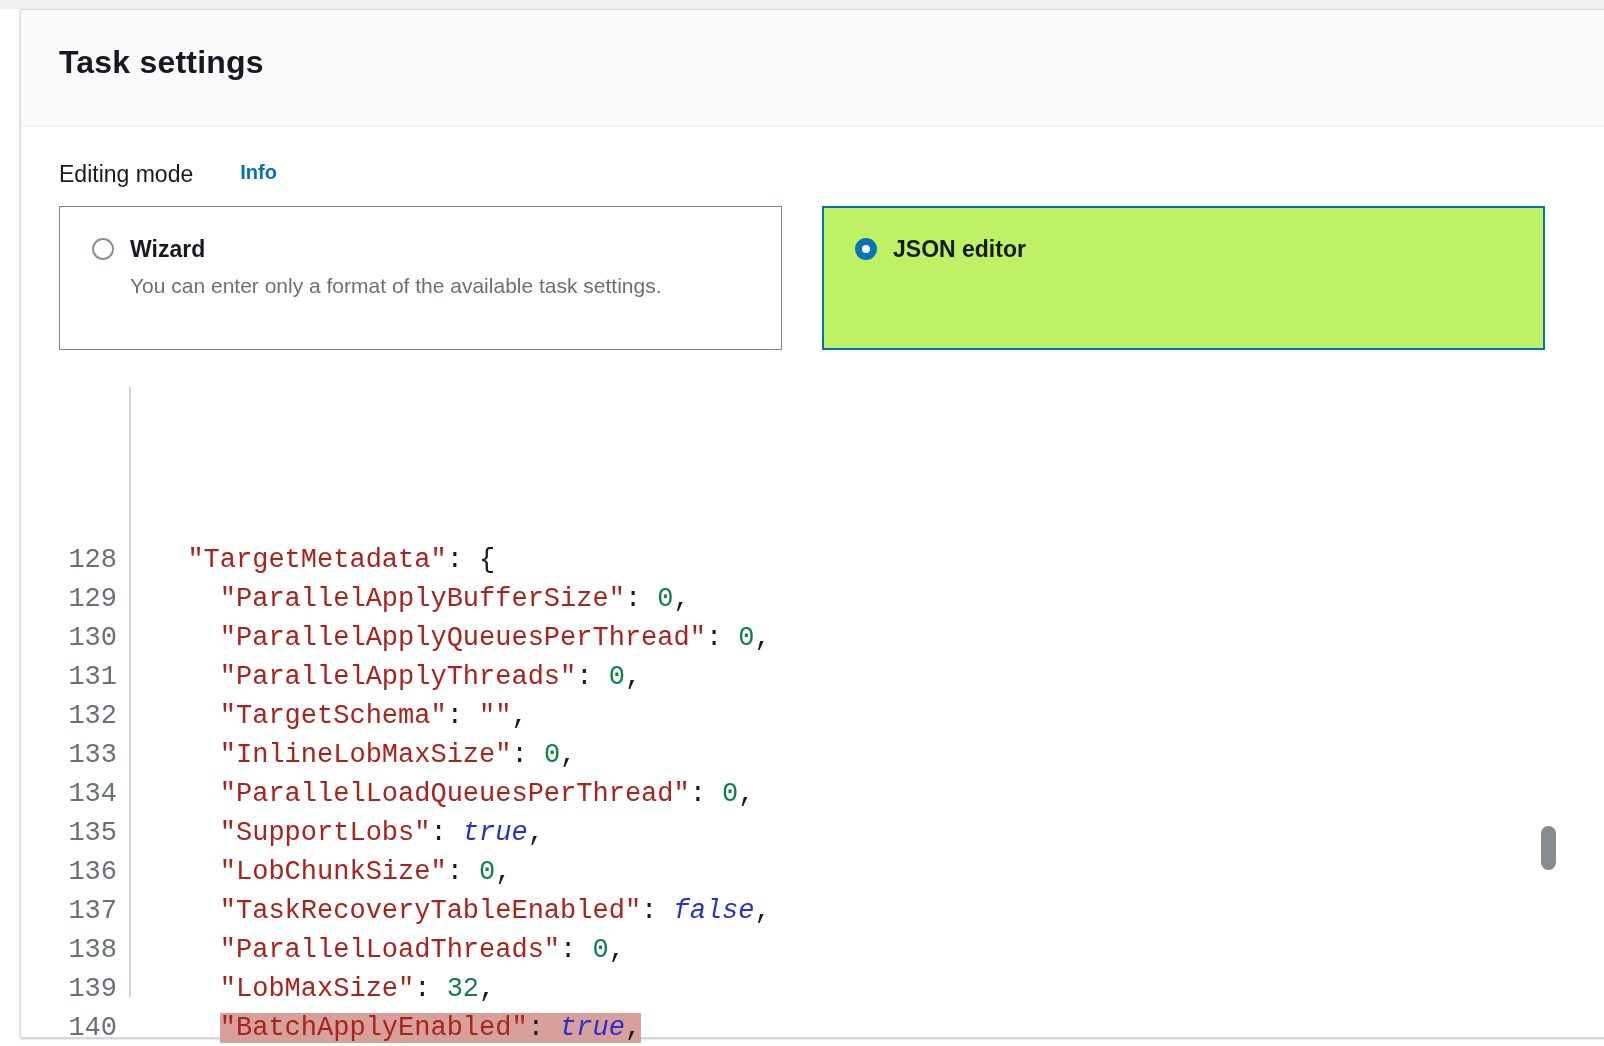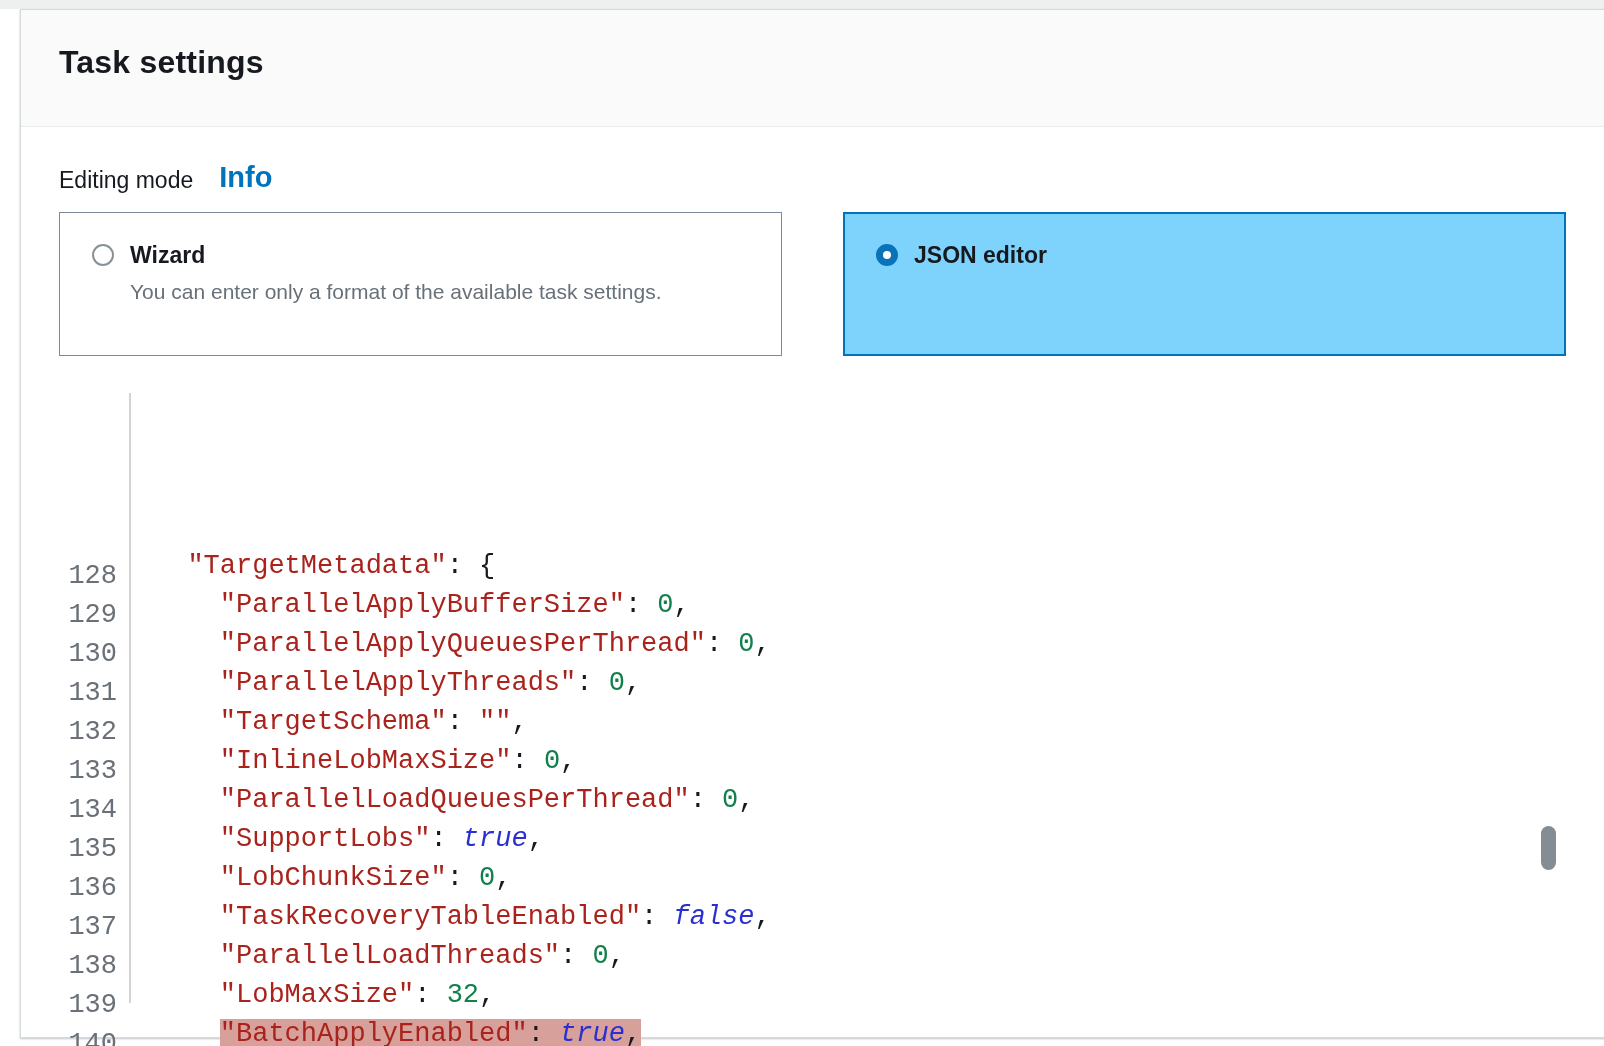--- a/index.html
+++ b/index.html
@@ -26,35 +26,35 @@
     background:#fafafa;
     border-bottom:1px solid #eaeded;
     height:117px;
     padding:34px 38px 0 38px;
   }
   .panel-title {
     font-size:32px; font-weight:700; color:#16191f; letter-spacing:.2px;
   }
   .panel-content { padding:32px 38px 0 38px; }
 
-  .field-label-row { display:flex; align-items:flex-end; margin:2px 0 18px 0; }
+  .field-label-row { display:flex; align-items:flex-start; margin:2px 0 18px 0;gap:21px; }
   .field-label { font-size:23px; color:#16191f; }
-  .info-link { font-size:29px; font-weight:700; color:#0073bb; margin-left:26px; cursor:pointer; }
+  .info-link { font-size:20px; font-weight:700; color:#0073bb; margin-left:26px; cursor:pointer; }
 
-  .cards-row { display:flex; gap:61px; }
+  .cards-row { display:flex; gap:40px; }
   .mode-card {
     width:723px; min-height:144px;
     border:1px solid #7d8998;
     background:#ffffff;
     padding:24px 28px 20px 32px;
     cursor:pointer;
   }
   .mode-card.selected {
     border:2px solid #0073bb;
-    background:#7dd3fc;
+    background:#bef264;
     padding:23px 27px 19px 31px;
   }
   .card-inner { display:flex; align-items:flex-start; }
   .radio {
     width:22px; height:22px; border-radius:50%;
     background:#ffffff; border:2px solid #879196;
     margin-top:7px; flex:0 0 22px;
   }
   .radio.checked { border:7px solid #0a72b8; }
   .card-text { margin-left:16px; }
@@ -69,21 +69,20 @@
     white-space:pre;
   }
   .gutter-rule {
     position:absolute; left:70px; top:2px; width:2px; height:610px;
     background:#d3d3d3;
   }
   .code-line { display:flex; height:39px; }
   .ln {
     flex:0 0 66px; text-align:right; color:#697077;
     padding-right:8px;
-    margin-top:10px;
   }
   .code-text { padding-left:30px; color:#16191f; }
   .tok-key { color:#a9231c; }
   .tok-str { color:#a9231c; }
   .tok-num { color:#12804a; }
   .tok-bool { color:#2a2fd0;font-style:italic; }
   .tok-punct { color:#16191f; }
   .hl { background:#d7a09a; }
 
   .scrollbar-thumb {

